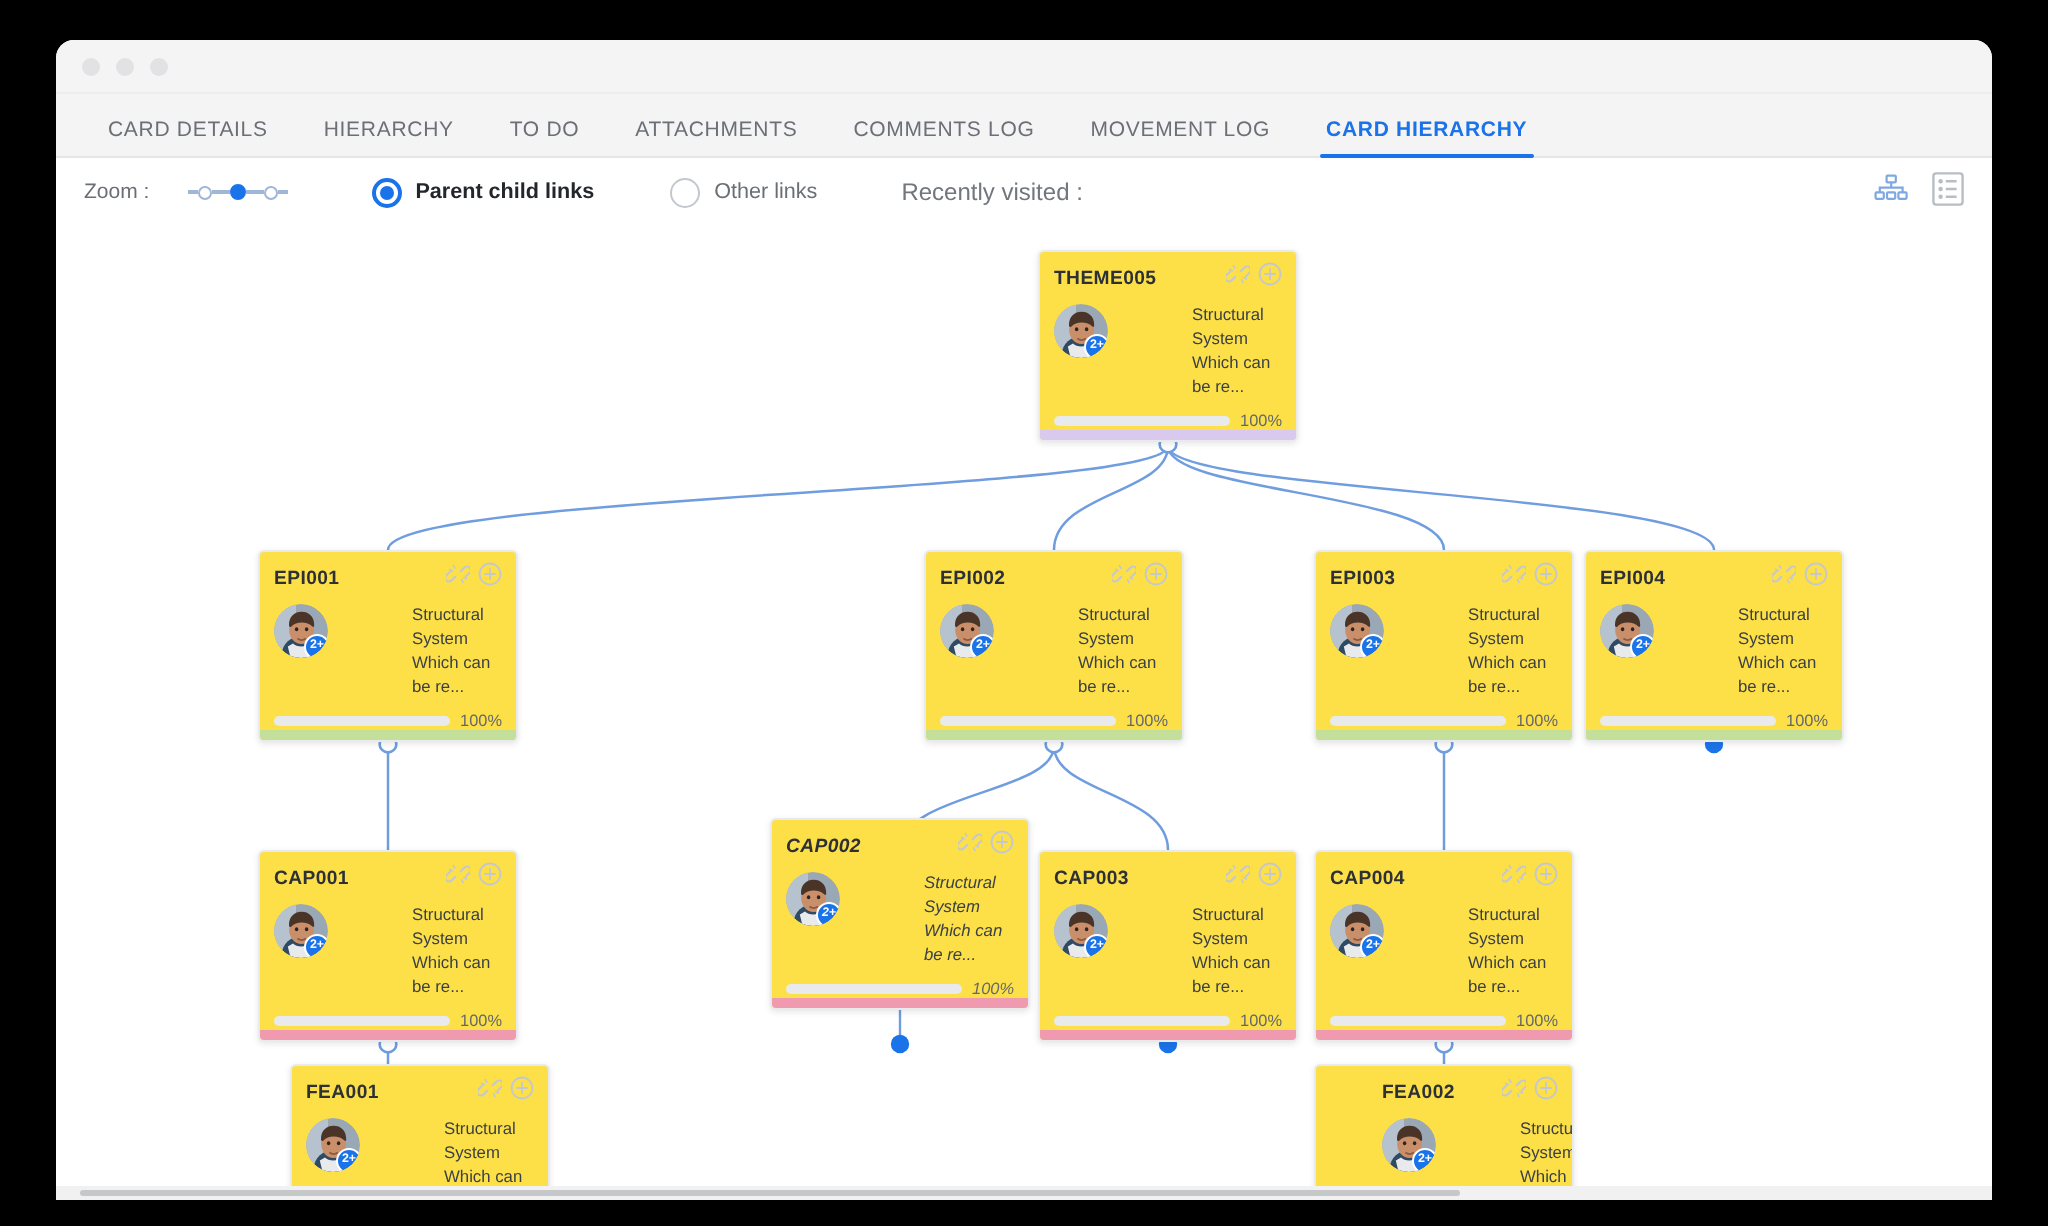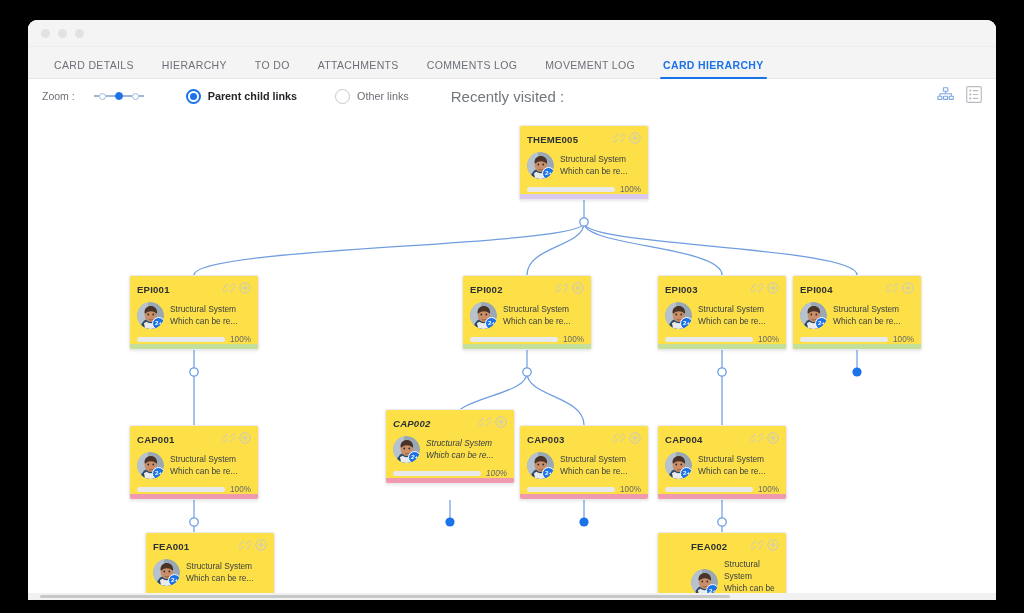--- a/index.html
+++ b/index.html
@@ -59,36 +59,36 @@
   .radio-group { display: flex; align-items: center; margin-left: 26px; cursor: pointer; }
   .radio {
     width: 15px; height: 15px; border-radius: 50%;
     border: 1.6px solid #c3c8ce; background:#fff;
     display:flex; align-items:center; justify-content:center; margin-right: 7px;
   }
   .radio.checked { border-color: #1a73e8; border-width: 2px; }
   .radio.checked::after { content:""; width: 7px; height: 7px; border-radius: 50%; background: #1a73e8; }
   .radio-label { font-size: 10.8px; color: #6a6f75; white-space: nowrap; }
   .radio-label.sel { color: #23262a; font-weight: bold; }
-  #recent { margin-left: 30px; font-size: 15px; color: #72777d; }
+  #recent { margin-left: 30px; font-size: 12px; color: #72777d; }
   #viewicons { position: absolute; right: 14px; top: 7px; display: flex; gap: 12px; align-items: center; }
   
   #canvas { position: absolute; left:0; top: 93px; width: 968px; height: 480px; background: #fff; overflow: hidden; }
   #svglayer { position: absolute; left: 0; top: 0; }
   
   .card {
     position: absolute; width: 130px; background: #fde047;
     border: 1px solid #e9eaec; border-radius: 3px;
     box-shadow: 0 1px 3px rgba(60,64,67,.13);
     padding: 6px 7px 0 7px; overflow: hidden;
   }
   .card-head { display: flex; align-items: center; justify-content: space-between; height: 14px; }
   .card-id { font-size: 9.6px; font-weight: bold; color: #2d3136; letter-spacing: .2px; }
   .card-icons { display: flex; align-items: center; gap: 4px; }
-  .card-body { display: flex; align-items: center; margin-top: 6px; }
+  .card-body { display: flex; align-items: flex-start; margin-top: 6px; gap: 36px; }
   .avatar {
     position: relative; width: 27px; height: 27px; border-radius: 50%;
     overflow: hidden; flex: 0 0 27px; margin-right: 6px;
   }
   .avatar svg { display: block; }
   .avbadge {
     position: absolute; right: -1px; bottom: -1px;
     width: 13px; height: 13px; border-radius: 50%;
     background: #1a73e8; border: 1.5px solid #fff;
     color: #fff; font-size: 6.2px; font-weight: bold;

